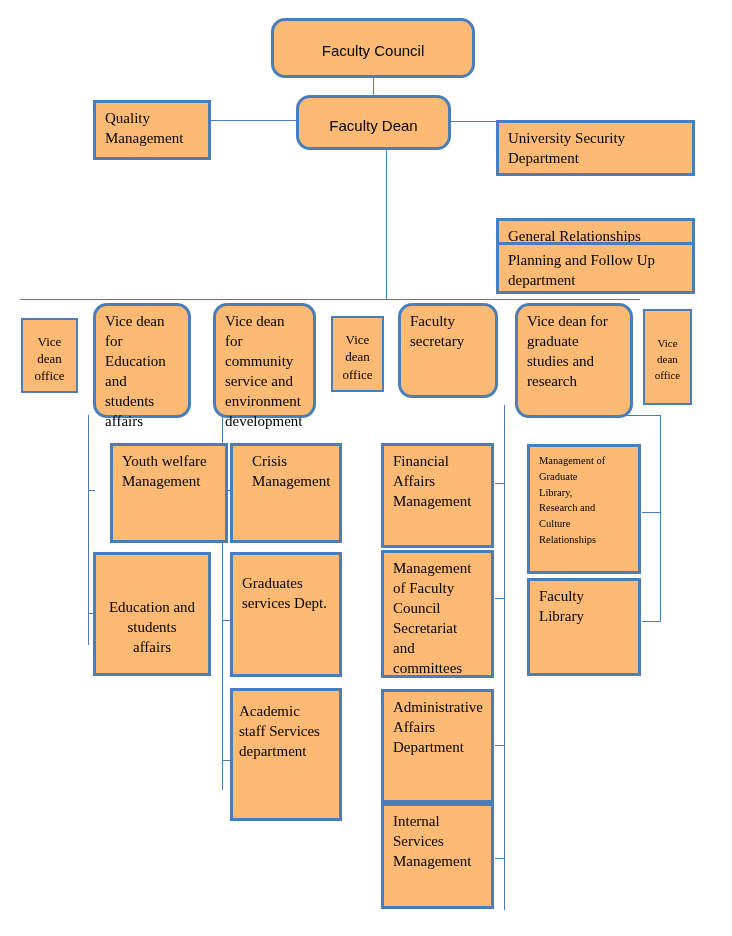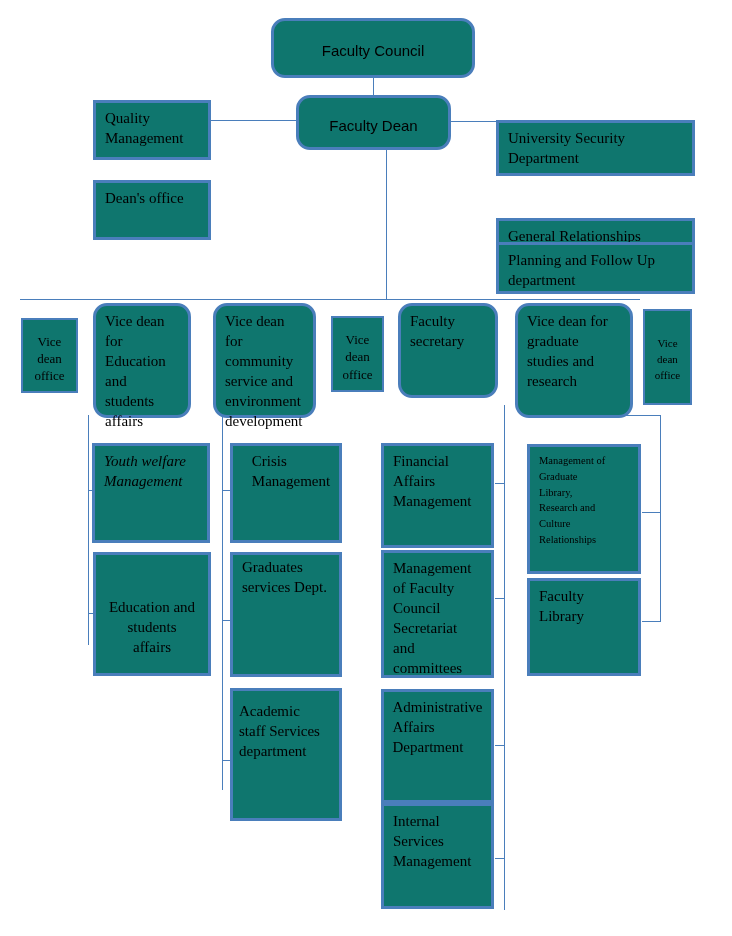--- a/index.html
+++ b/index.html
@@ -10,25 +10,25 @@
   #canvas{
     position:relative;
     width:732px;
     height:936px;
     overflow:hidden;
     background:#ffffff;
   }
   .box{
     position:absolute;
     box-sizing:border-box;
-    background:#0f766e;
+    background:#fdba74;
     border:3px solid #4a7ebb;
     display:flex;
     align-items:flex-start;
-    justify-content:center;
+    justify-content:flex-start;
     z-index:3;
   }
   .box .txt{
     display:block;
     width:100%;
     padding:6px 9px 0 9px;
     line-height:1.33;
     font-size:15px;
     white-space:pre-line;
     text-align:left;
@@ -90,23 +90,20 @@
 
   <div class="box rounded center mid sans" style="left:296px;top:95px;width:155px;height:55px;">
     <span class="txt">Faculty Dean</span>
   </div>
 
   <div class="box" style="left:93px;top:100px;width:118px;height:60px;">
     <span class="txt">Quality
 Management</span>
   </div>
 
-  <div class="box" style="left:93px;top:180px;width:118px;height:60px;">
-    <span class="txt">Dean's office</span>
-  </div>
 
   <div class="box" style="left:496px;top:120px;width:199px;height:56px;">
     <span class="txt">University Security
 Department</span>
   </div>
 
   <div class="box" style="left:496px;top:182px;width:199px;height:53px;margin-top:36px;">
     <span class="txt">General Relationships
 department</span>
   </div>
@@ -155,38 +152,38 @@
 studies and
 research</span>
   </div>
 
   <div class="box center mid xsmall thin" style="left:643px;top:309px;width:49px;height:96px;">
     <span class="txt">Vice
 dean
 office</span>
   </div>
 
-  <div class="box" style="left:92px;top:443px;width:118px;height:100px;font-style:italic;">
+  <div class="box" style="left:110px;top:443px;width:118px;height:100px;">
     <span class="txt">Youth welfare
 Management</span>
   </div>
 
   <div class="box center" style="left:93px;top:552px;width:118px;height:124px;">
     <span class="txt" style="padding-top:19px;margin-top:24px;">Education and
 students
 affairs</span>
   </div>
 
   <div class="box" style="left:230px;top:443px;width:112px;height:100px;padding-left:10px;">
     <span class="txt">Crisis
 Management</span>
   </div>
 
   <div class="box" style="left:230px;top:552px;width:112px;height:125px;">
-    <span class="txt" style="padding-top:3px;">Graduates
+    <span class="txt" style="padding-top:19px;">Graduates
 services Dept.</span>
   </div>
 
   <div class="box" style="left:230px;top:688px;width:112px;height:133px;">
     <span class="txt" style="padding-top:11px;padding-left:6px;">Academic
 staff Services
 department</span>
   </div>
 
   <div class="box" style="left:381px;top:443px;width:113px;height:105px;">

